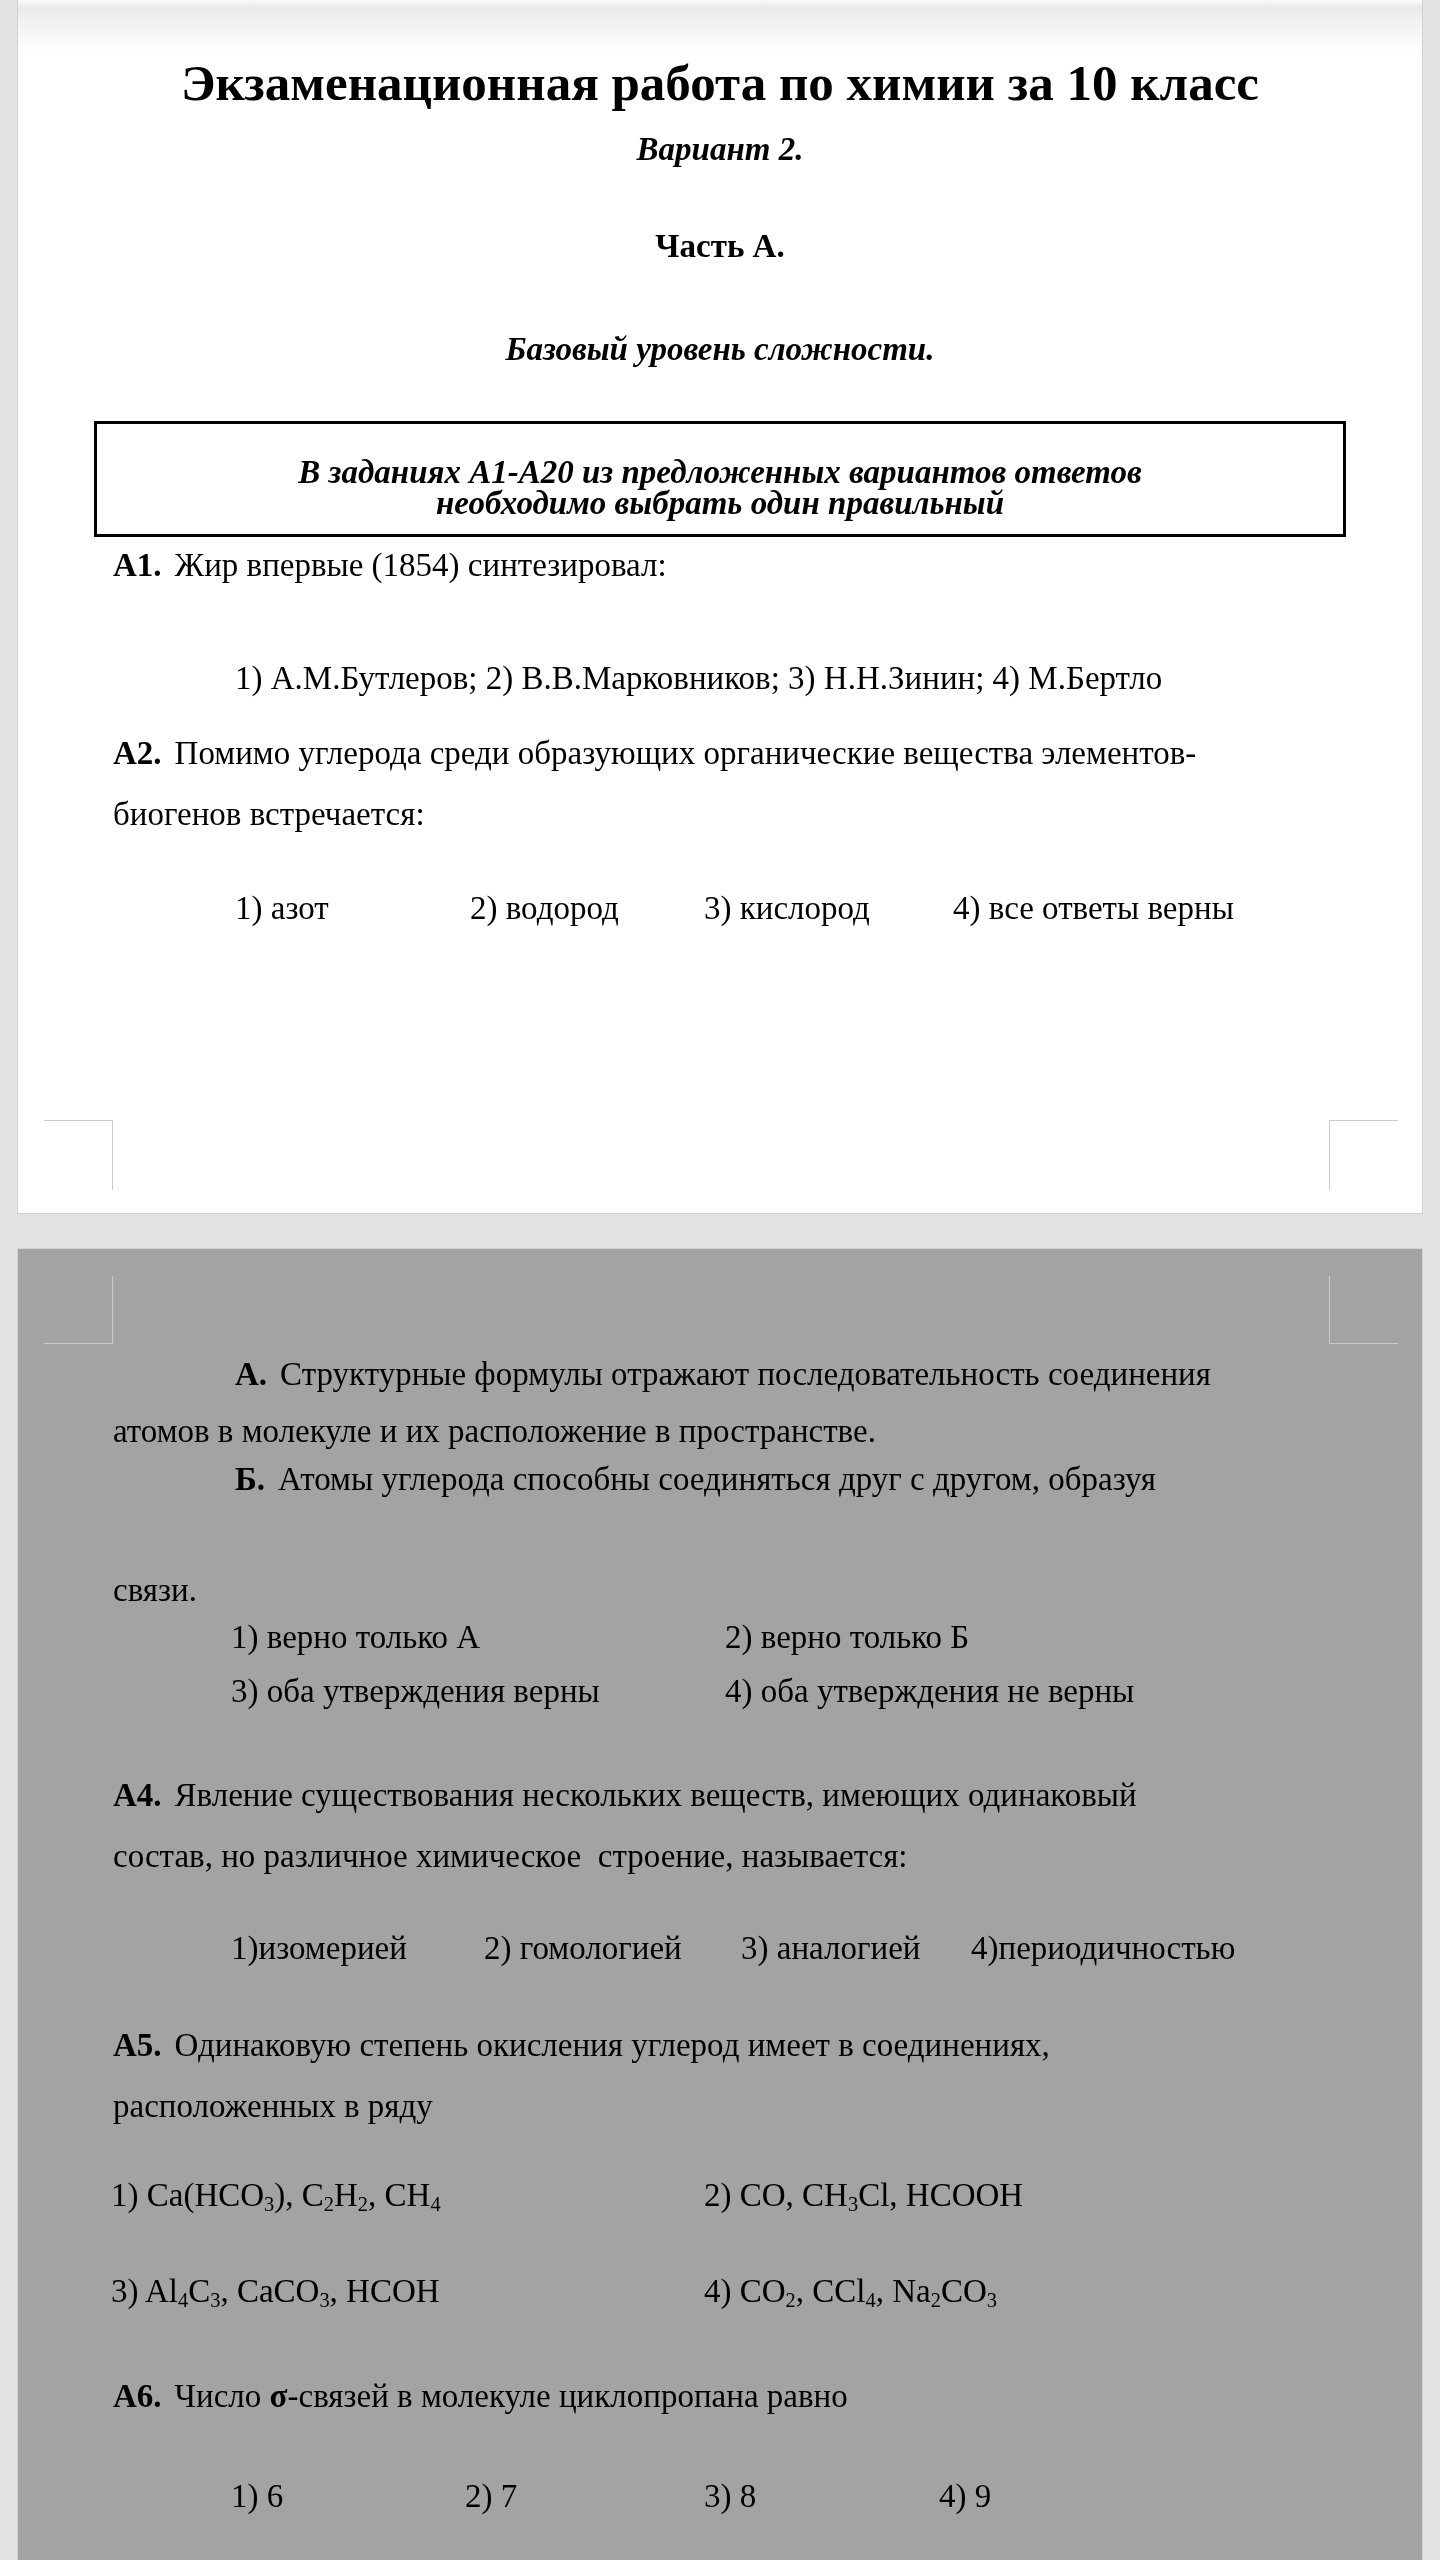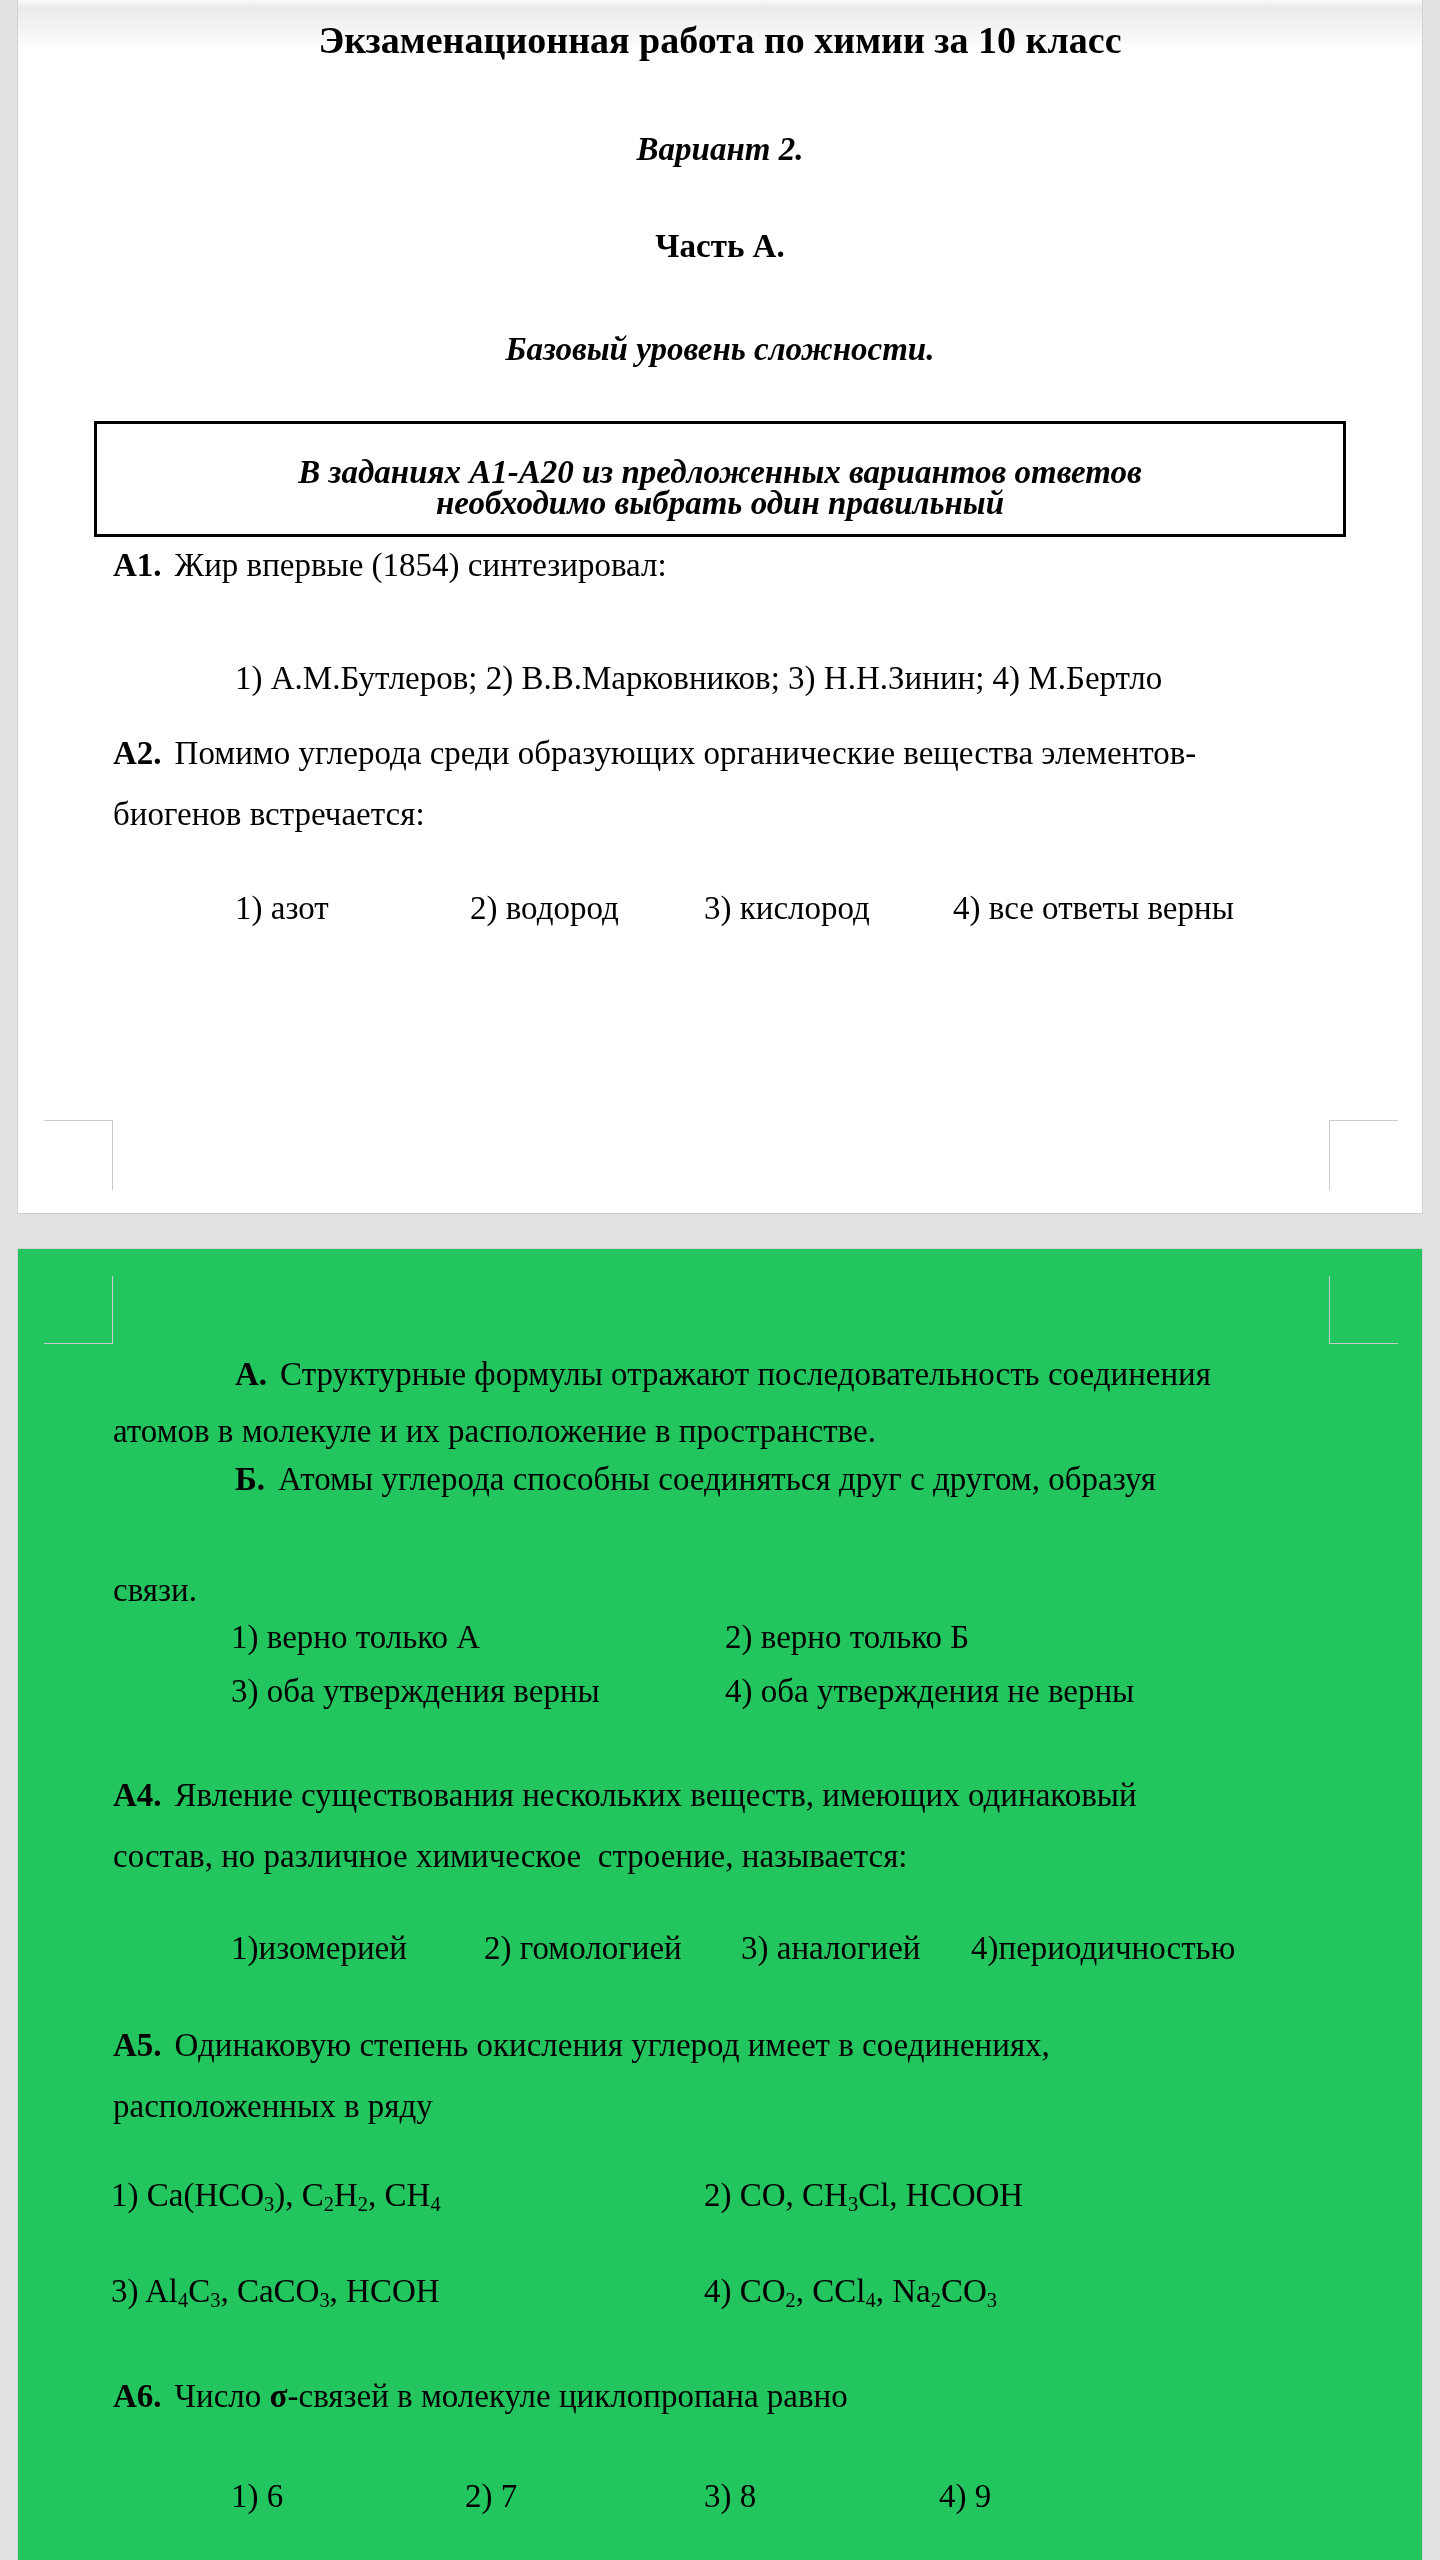--- a/index.html
+++ b/index.html
@@ -3,35 +3,35 @@
 <meta charset="utf-8">
 <style>
   html,body{margin:0;padding:0;}
   body{
     width:1440px;height:2560px;position:relative;
     background:#e1e2e4;
     font-family:"Liberation Serif", serif;
     color:#000;overflow:hidden;
   }
   .page{
-    position:absolute;left:17px;width:1406px;background:#22c55e;
+    position:absolute;left:17px;width:1406px;background:#a3a3a3;
     border-left:1px solid #d2d3d5;border-right:1px solid #d2d3d5;
     box-sizing:border-box;
   }
   .page1{
     top:0;height:1214px;
     background:linear-gradient(180deg,#fbfbfc 0px,#e9eaec 7px,#ffffff 52px);
     border-bottom:1px solid #cfd0d2;
   }
   .page2{top:1248px;height:1312px;border-top:1px solid #cfd0d2;}
   .line{position:absolute;white-space:pre;font-size:33px;line-height:1.2;}
   .center{left:0;width:100%;text-align:center;}
   .b{font-weight:bold;}
   .i{font-style:italic;}
-  .title{font-size:38px;}
+  .title{font-size:51px;margin-top:35px;}
   .qnum{font-weight:bold;margin-right:13px;}
   .slabel{font-weight:bold;margin-right:13px;}
   .instruction-box{
     position:absolute;left:76px;top:421px;width:1252px;height:116px;
     border:3px solid #000;box-sizing:border-box;background:#fff;
   }
   .corner{position:absolute;box-sizing:border-box;}
   .c-tl{left:26px;top:1120px;width:69px;height:70px;border-top:1px solid #c9cbcd;border-right:1px solid #c9cbcd;}
   .c-tr{left:1311px;top:1120px;width:69px;height:70px;border-top:1px solid #c9cbcd;border-left:1px solid #c9cbcd;}
   .c-bl{left:26px;top:27px;width:69px;height:68px;border-bottom:1px solid #c9cbcd;border-right:1px solid #c9cbcd;}

